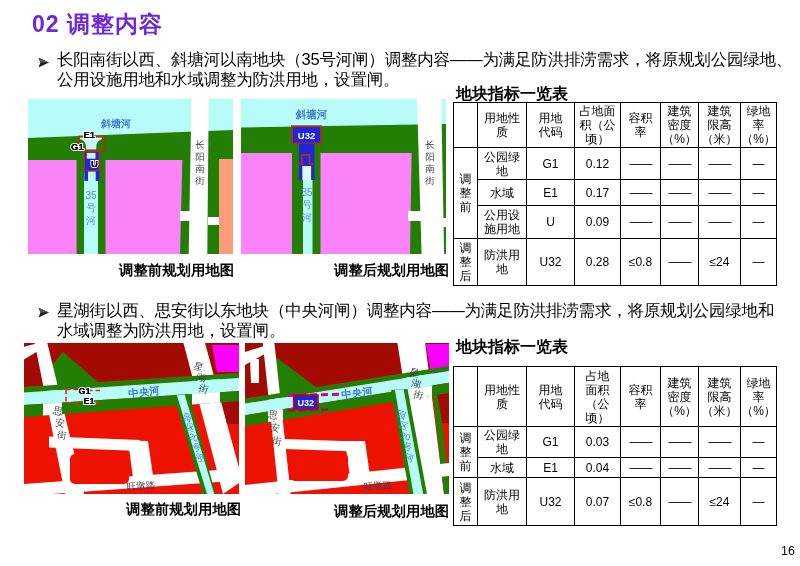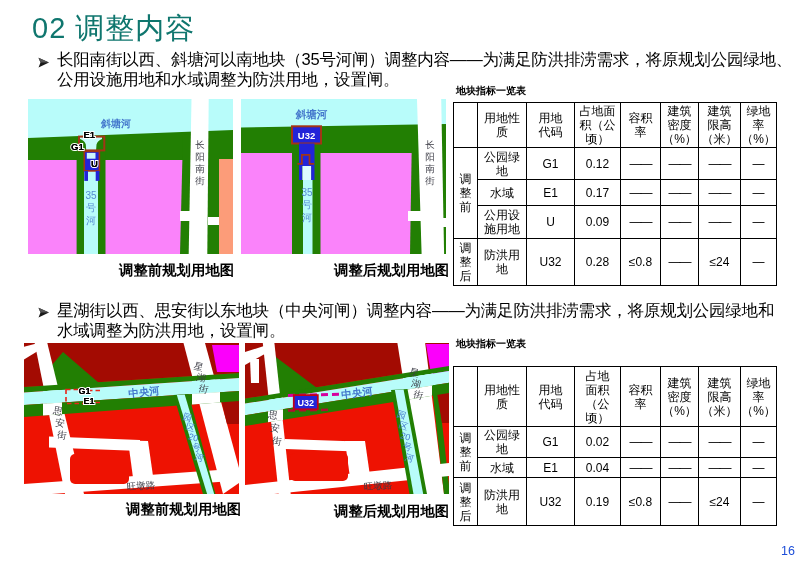--- a/index.html
+++ b/index.html
@@ -1,30 +1,30 @@
 <!DOCTYPE html>
 <html lang="zh"><head>
 <meta charset="utf-8">
 <title>02 调整内容</title>
 <style>
 html,body{margin:0;padding:0}
 body{width:800px;height:566px;font-family:"Liberation Sans",sans-serif;background:#fff}
 .page{position:relative;width:800px;height:566px;overflow:hidden;background:#fff}
 .abs{position:absolute}
 .cap{font-weight:bold;font-size:14.3px;color:#000;letter-spacing:0.1px}
-.thead{font-weight:bold;font-size:10px;color:#000}
+.thead{font-weight:bold;font-size:16px;color:#000}
 table{border-collapse:collapse;table-layout:fixed}
 td{border:1px solid #000;text-align:center;vertical-align:middle;font-size:12px;color:#000;padding:0;line-height:14px}
 .dash{letter-spacing:-1px}
 </style>
 </head>
 <body>
 <div class="page">
 
-<div class="abs" style="left:32px;top:9px;font-size:29px;font-weight:normal;color:#0f766e;letter-spacing:1px">02 调整内容</div>
+<div class="abs" style="left:32px;top:9px;font-size:23px;font-weight:bold;color:#6d28d9;letter-spacing:1px">02 调整内容</div>
 
 <div class="abs" style="left:38px;top:55px;width:12px;height:13px">
 <svg width="12" height="13" viewBox="0 0 12 13">
         <path d="M0.5,1.8 L11,6.6 L0.5,11.4 L2.5,6.6 Z" fill="#1a1a1a"></path>
         <path d="M0.5,1.8 L11,6.6 L2.5,6.6 Z" fill="#555"></path>
       </svg>
 </div>
 
 <div class="abs" style="left:57px;top:50.3px;width:768px;font-size:16.5px;letter-spacing:-0.2px;color:#000;line-height:19.2px">长阳南街以西、斜塘河以南地块（35号河闸）调整内容——为满足防洪排涝需求，将原规划公园绿地、<br>公用设施用地和水域调整为防洪用地，设置闸。</div>
 
@@ -380,43 +380,43 @@
           <td>占地<br>面积<br>（公<br>顷）</td>
           <td>容积<br>率</td>
           <td>建筑<br>密度<br>（%）</td>
           <td>建筑<br>限高<br>（米）</td>
           <td>绿地<br>率<br>（%）</td>
         </tr>
 <tr style="height:31px">
           <td rowspan="2">调<br>整<br>前</td>
           <td>公园绿<br>地</td>
           <td>G1</td>
-          <td>0.02</td>
+          <td>0.03</td>
           <td class="dash">——</td>
           <td class="dash">——</td>
           <td class="dash">——</td>
           <td>—</td>
         </tr>
 <tr style="height:20px">
           <td>水域</td>
           <td>E1</td>
           <td>0.04</td>
           <td class="dash">——</td>
           <td class="dash">——</td>
           <td class="dash">——</td>
           <td>—</td>
         </tr>
 <tr style="height:48px">
           <td>调<br>整<br>后</td>
           <td>防洪用<br>地</td>
           <td>U32</td>
-          <td>0.19</td>
+          <td>0.07</td>
           <td>≤0.8</td>
           <td class="dash">——</td>
           <td>≤24</td>
           <td>—</td>
         </tr>
 </tbody>
     </table>
 
-<div class="abs" style="left:781px;top:544px;font-size:12.5px;color:#1d4ed8">16</div>
+<div class="abs" style="left:781px;top:544px;font-size:12.5px;color:#000000">16</div>
 
 </div>
 
 </body></html>

